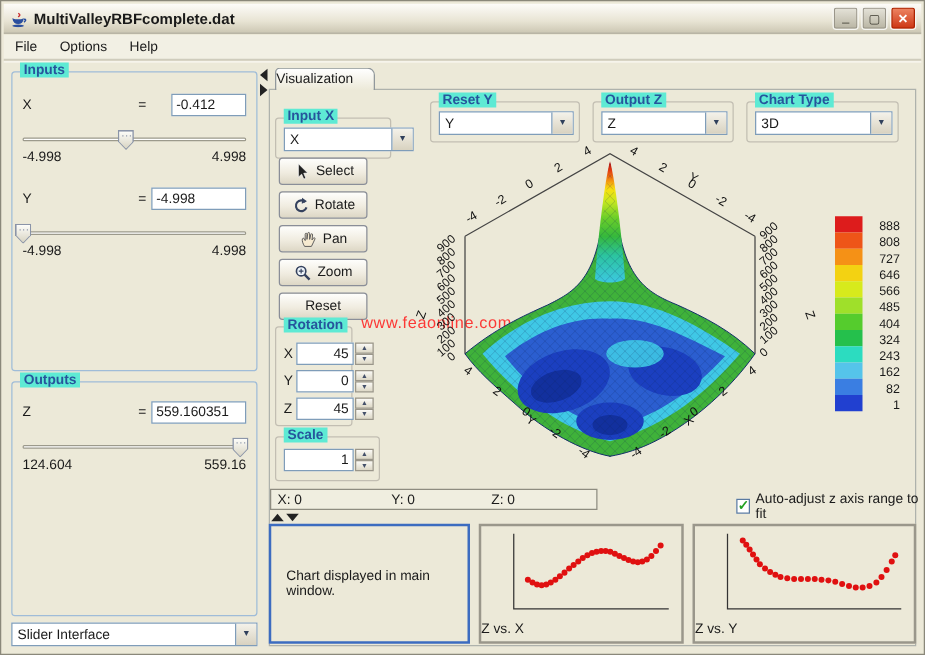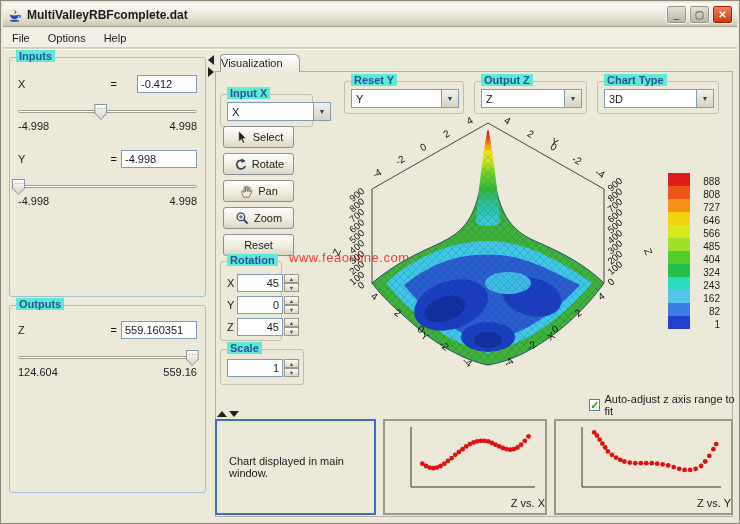--- a/index.html
+++ b/index.html
@@ -81,21 +81,21 @@
   .statusbar span { position:absolute; top:2px; }
   .chk { position:absolute; left:588px; top:392px; display:flex; align-items:center; gap:4px; }
   .chk .box { width:12px; height:12px; background:#fff; border:1px solid #5a7aa0;
               display:flex; align-items:center; justify-content:center;
               color:#21a121; font-weight:bold; font-size:11px; line-height:10px; }
 
   
   .thumb { position:absolute; top:418px; height:96px; background:#ece9d8; }
   .thumb.sel { border:2px solid #3c6cc0; }
   .thumb.chart { border:2px solid #9a978b; }
-  .thumb .tlabel { position:absolute; left:0; right:0; bottom:4px; text-align:right; }
+  .thumb .tlabel { position:absolute; left:0; right:0; bottom:4px; text-align:left; }
   .thumb .ttext { position:absolute; left:12px; right:6px; top:50%; transform:translateY(-50%); }
 
   
   .arrow { position:absolute; width:0; height:0; }
   .legend { position:absolute; left:667px; top:172px; }
   .legend .blk { position:absolute; left:0; width:22px; height:13px; }
   .legend .lv { position:absolute; left:24px; width:28px; text-align:right; font-size:10px; }
   .watermark { position:absolute; left:288px; top:249px; color:rgba(255,25,25,.85);
                font-size:13px; letter-spacing:.5px; white-space:nowrap; }
   .chart3d { position:absolute; left:315px; top:112px; }
@@ -160,20 +160,24 @@
       <div class="tfield" style="right: 8px; top: 15px; width: 76px;">559.160351</div>
       <div class="slider" style="left: 8px; right: 8px; top: 44px;">
         <div class="track"></div>
         <div class="thumb-o" style="left: calc(97% - 6px);">
           <div class="thumb-i"></div>
         </div>
       </div>
       <span class="lbl" style="left: 8px; top: 60px;">124.604</span>
       <span class="lbl" style="right: 8px; top: 60px;">559.16</span>
     </div>
+  <div class="combo" style="left:8px; top:497px; width:197px;">
+    <span class="cval">Slider Interface</span>
+    <span class="cbtn">▼</span>
+  </div>
 
   <div class="arrow" style="left:207px; top:54px; border-top:5px solid transparent; border-bottom:5px solid transparent; border-right:6px solid #222;"></div>
   <div class="arrow" style="left:207px; top:66px; border-top:5px solid transparent; border-bottom:5px solid transparent; border-left:6px solid #222;"></div>
 
   <div class="tab-panel"></div>
   <div class="tab">Visualization</div>
 
   <div id="selector-row">
       <div class="gbox gray" style="left: 219px; top: 93px; width: 93px; height: 33px;">
         <span class="gtitle">Input X</span>
@@ -387,20 +391,25 @@
       <div class="blk" style="top: 104px; background: rgb(44, 220, 192);"></div>
       <div class="lv" style="top: 107px;">243</div>
       <div class="blk" style="top: 117px; background: rgb(85, 196, 234);"></div>
       <div class="lv" style="top: 120px;">162</div>
       <div class="blk" style="top: 130px; background: rgb(58, 126, 226);"></div>
       <div class="lv" style="top: 133px;">82</div>
       <div class="blk" style="top: 143px; background: rgb(33, 64, 208);"></div>
       <div class="lv" style="top: 146px;">1</div>
     </div>
 
+  <div class="statusbar">
+    <span style="left:5px;">X: 0</span>
+    <span style="left:96px;">Y: 0</span>
+    <span style="left:176px;">Z: 0</span>
+  </div>
   <div class="chk">
     <span class="box">✓</span>
     <span>Auto-adjust z axis range to fit</span>
   </div>
 
   <div class="arrow" style="left:216px; top:410px; border-left:5px solid transparent; border-right:5px solid transparent; border-bottom:6px solid #222;"></div>
   <div class="arrow" style="left:228px; top:410px; border-left:5px solid transparent; border-right:5px solid transparent; border-top:6px solid #222;"></div>
 
   <div class="thumb sel" style="left:214px; width:161px;">
     <span class="ttext">Chart displayed in main window.</span>

